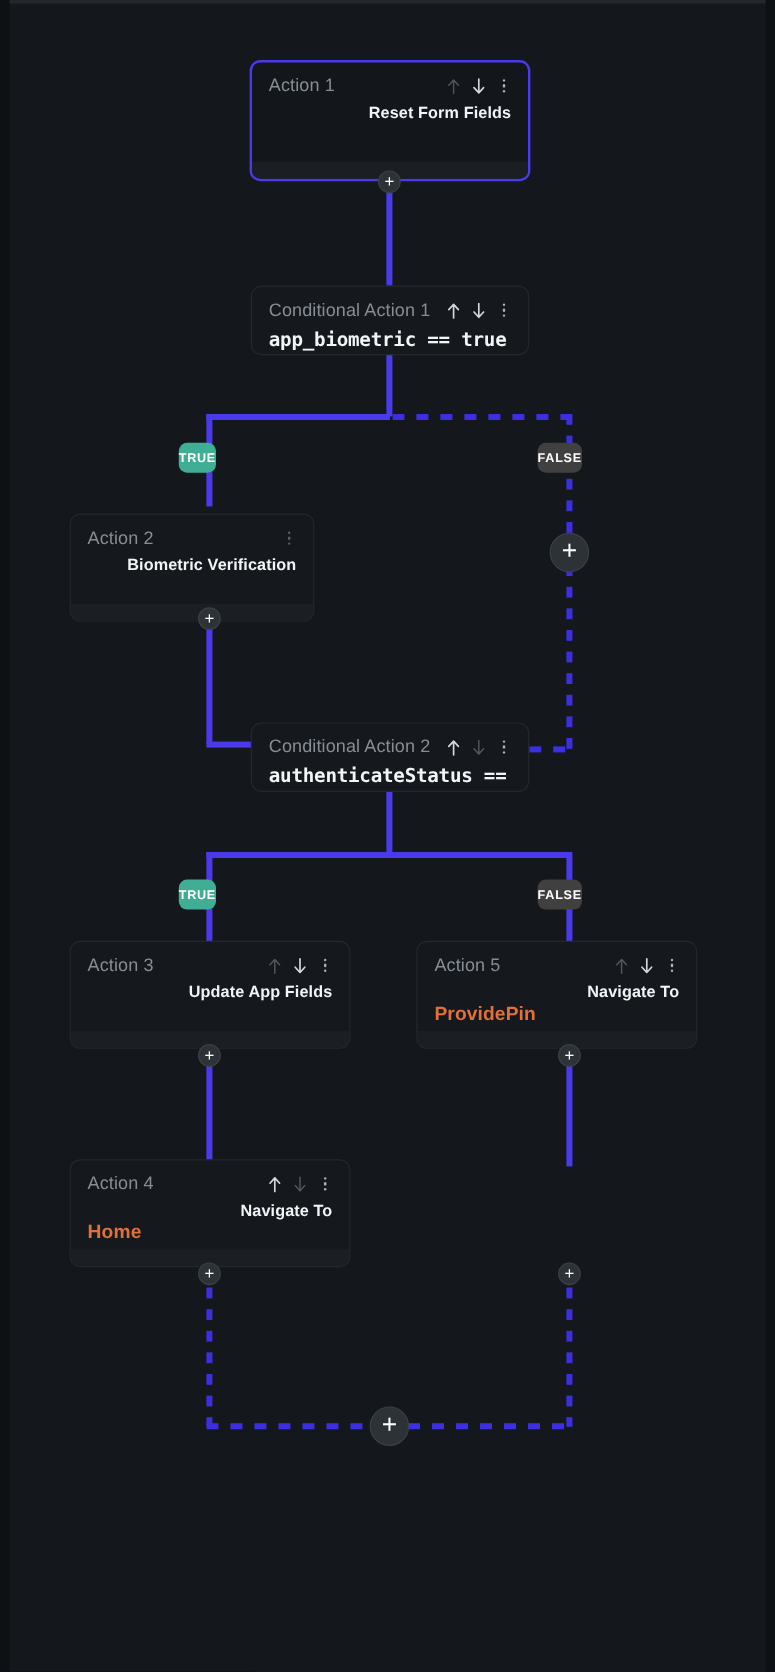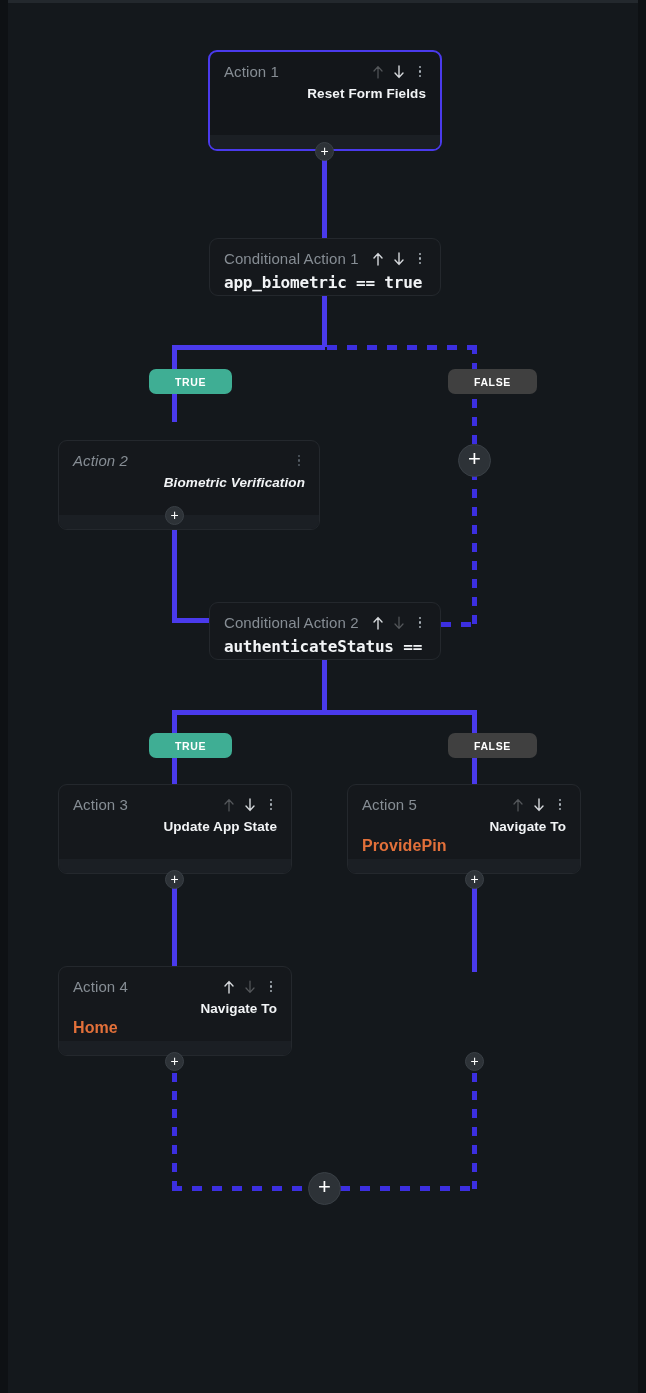--- a/index.html
+++ b/index.html
@@ -196,21 +196,21 @@
     z-index: 7;
     border-radius: 7px;
     font-size: 10.5px;
     font-weight: bold;
     color: #ffffff;
     letter-spacing: 0.6px;
     display: flex;
     align-items: center;
     justify-content: center;
     height: 25px;
-    padding: 0 26px;
+    padding: 0 0;
     box-sizing: border-box;
   }
   .badge.true { background: #3fae94; }
   .badge.false { background: #404040; }
 </style>
 </head>
 <body>
 
 <div id="canvas">
 
@@ -305,21 +305,21 @@
               <i></i>
               <i></i>
               <i></i>
             </div>
         </div>
       </div>
       <div class="card-expr">app_biometric == true</div>
     </div>
   </div>
 
-  <div class="card" style="left:58px; top:440px; width:262px; height:90px;font-style:italic;">
+  <div class="card" style="left:58px; top:428px; width:204px; height:90px;">
     <div class="card-body">
       <div class="card-head">
         <div class="card-kind">Action 2</div>
         <div class="head-icons">
           <div class="kebab faint">
               <i></i>
               <i></i>
               <i></i>
             </div>
         </div>
@@ -362,21 +362,21 @@
           <svg class="arrow-ico bright" viewBox="0 0 12 14">
             <path d="M6 1 L6 12 M2 8 L6 12.4 L10 8" fill="none" stroke="#e6e9ec" stroke-width="1.4" stroke-linecap="round" stroke-linejoin="round"></path>
           </svg>
           <div class="kebab">
               <i></i>
               <i></i>
               <i></i>
             </div>
         </div>
       </div>
-      <div class="card-title">Update App State</div>
+      <div class="card-title">Update App Fields</div>
     </div>
     <div class="footer-strip"></div>
   </div>
 
   <div class="card" style="left:347px; top:784px; width:234px; height:90px;">
     <div class="card-body">
       <div class="card-head">
         <div class="card-kind">Action 5</div>
         <div class="head-icons">
           <svg class="arrow-ico dim" viewBox="0 0 12 14">

